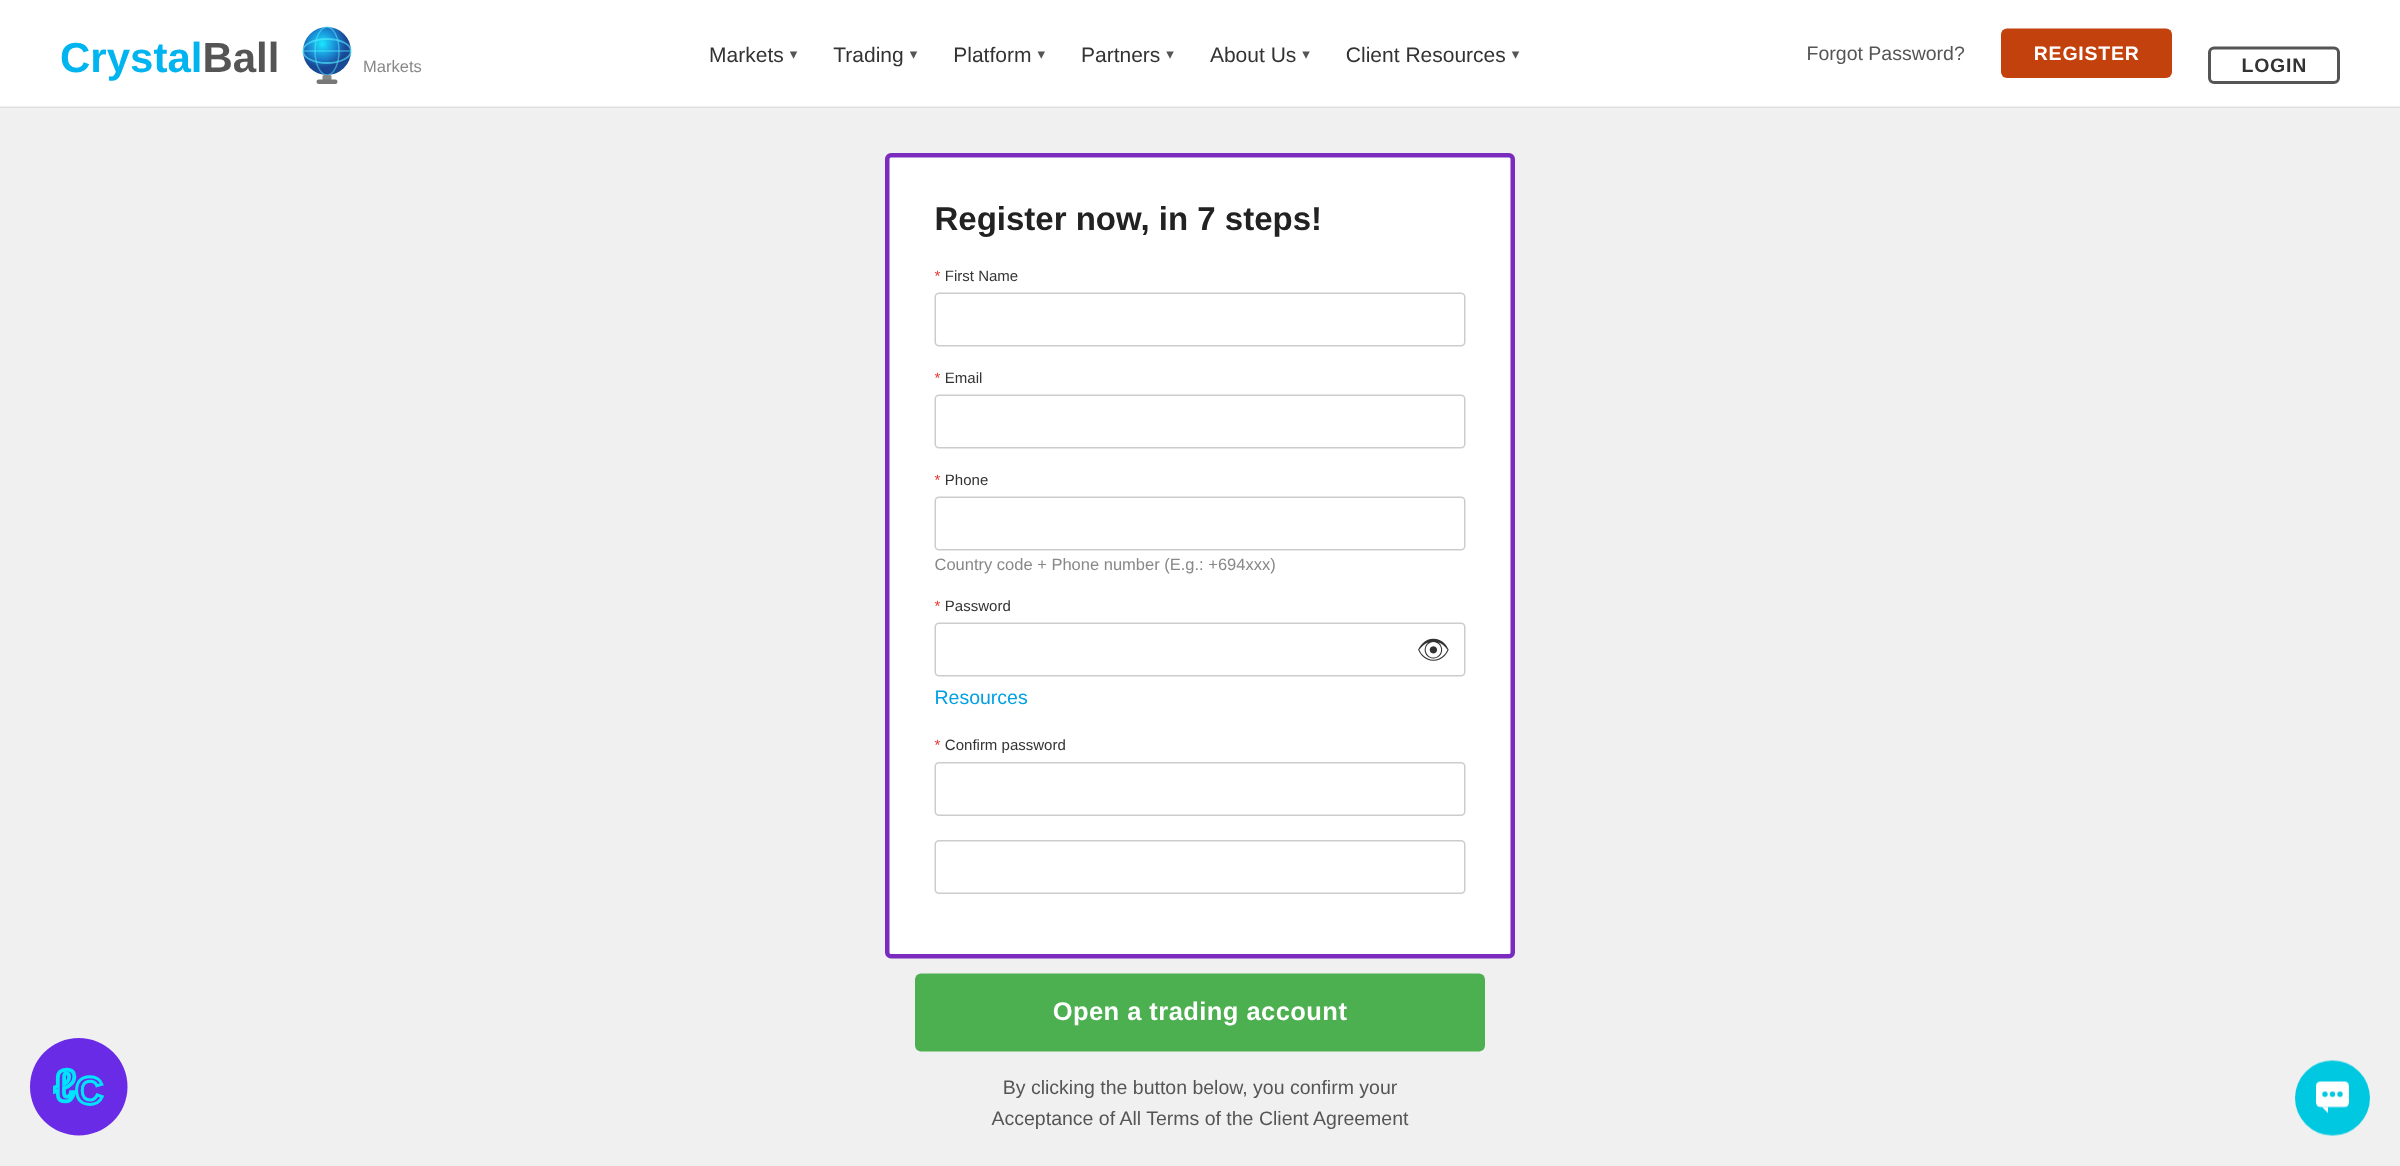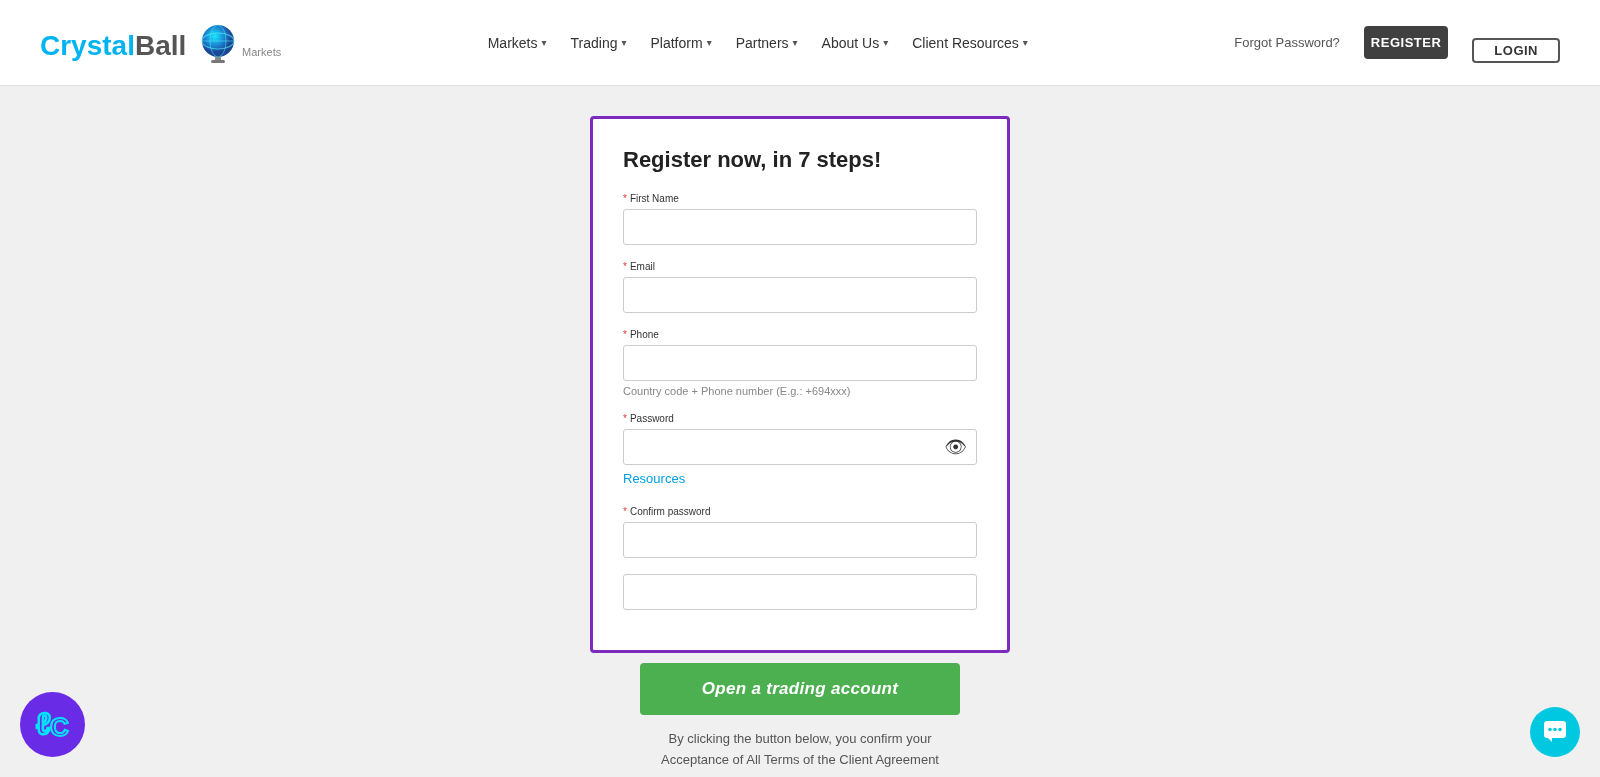--- a/index.html
+++ b/index.html
@@ -11,21 +11,21 @@
     }
 
     
     .header {
       background: #fff;
       border-bottom: 1px solid #e0e0e0;
       display: flex;
       align-items: center;
       justify-content: space-between;
       padding: 0 40px;
-      height: 86px;
+      height: 72px;
       position: relative;
     }
 
     .logo-area {
       display: flex;
       align-items: center;
       gap: 0;
     }
 
     .logo-text {
@@ -80,24 +80,24 @@
     }
 
     .forgot-link {
       font-size: 13px;
       color: #555;
       text-decoration: none;
       cursor: pointer;
     }
 
     .btn-register {
-      background: #404040;
+      background: #c2410c;
       color: #fff;
       border: none;
-      padding: 9px 7px;
+      padding: 9px 22px;
       border-radius: 4px;
       font-size: 13px;
       font-weight: bold;
       cursor: pointer;
       letter-spacing: 0.5px;
     }
 
     .btn-login {
       background: #fff;
       color: #333;
@@ -193,33 +193,32 @@
       font-size: 13px;
       cursor: pointer;
       text-decoration: none;
       display: inline-block;
       margin-top: 6px;
       margin-bottom: 4px;
     }
 
     .open-account-btn {
       display: block;
-      width: 320px;
+      width: 380px;
       margin: 0 auto;
       background: #4caf50;
       color: #fff;
       border: none;
       padding: 16px 0;
       border-radius: 4px;
       font-size: 17px;
       font-weight: bold;
       cursor: pointer;
       margin-top: 10px;
       letter-spacing: 0.3px;
-      font-style: italic;
     }
 
     .terms-text {
       text-align: center;
       font-size: 13px;
       color: #555;
       margin-top: 14px;
       line-height: 1.6;
     }
 

